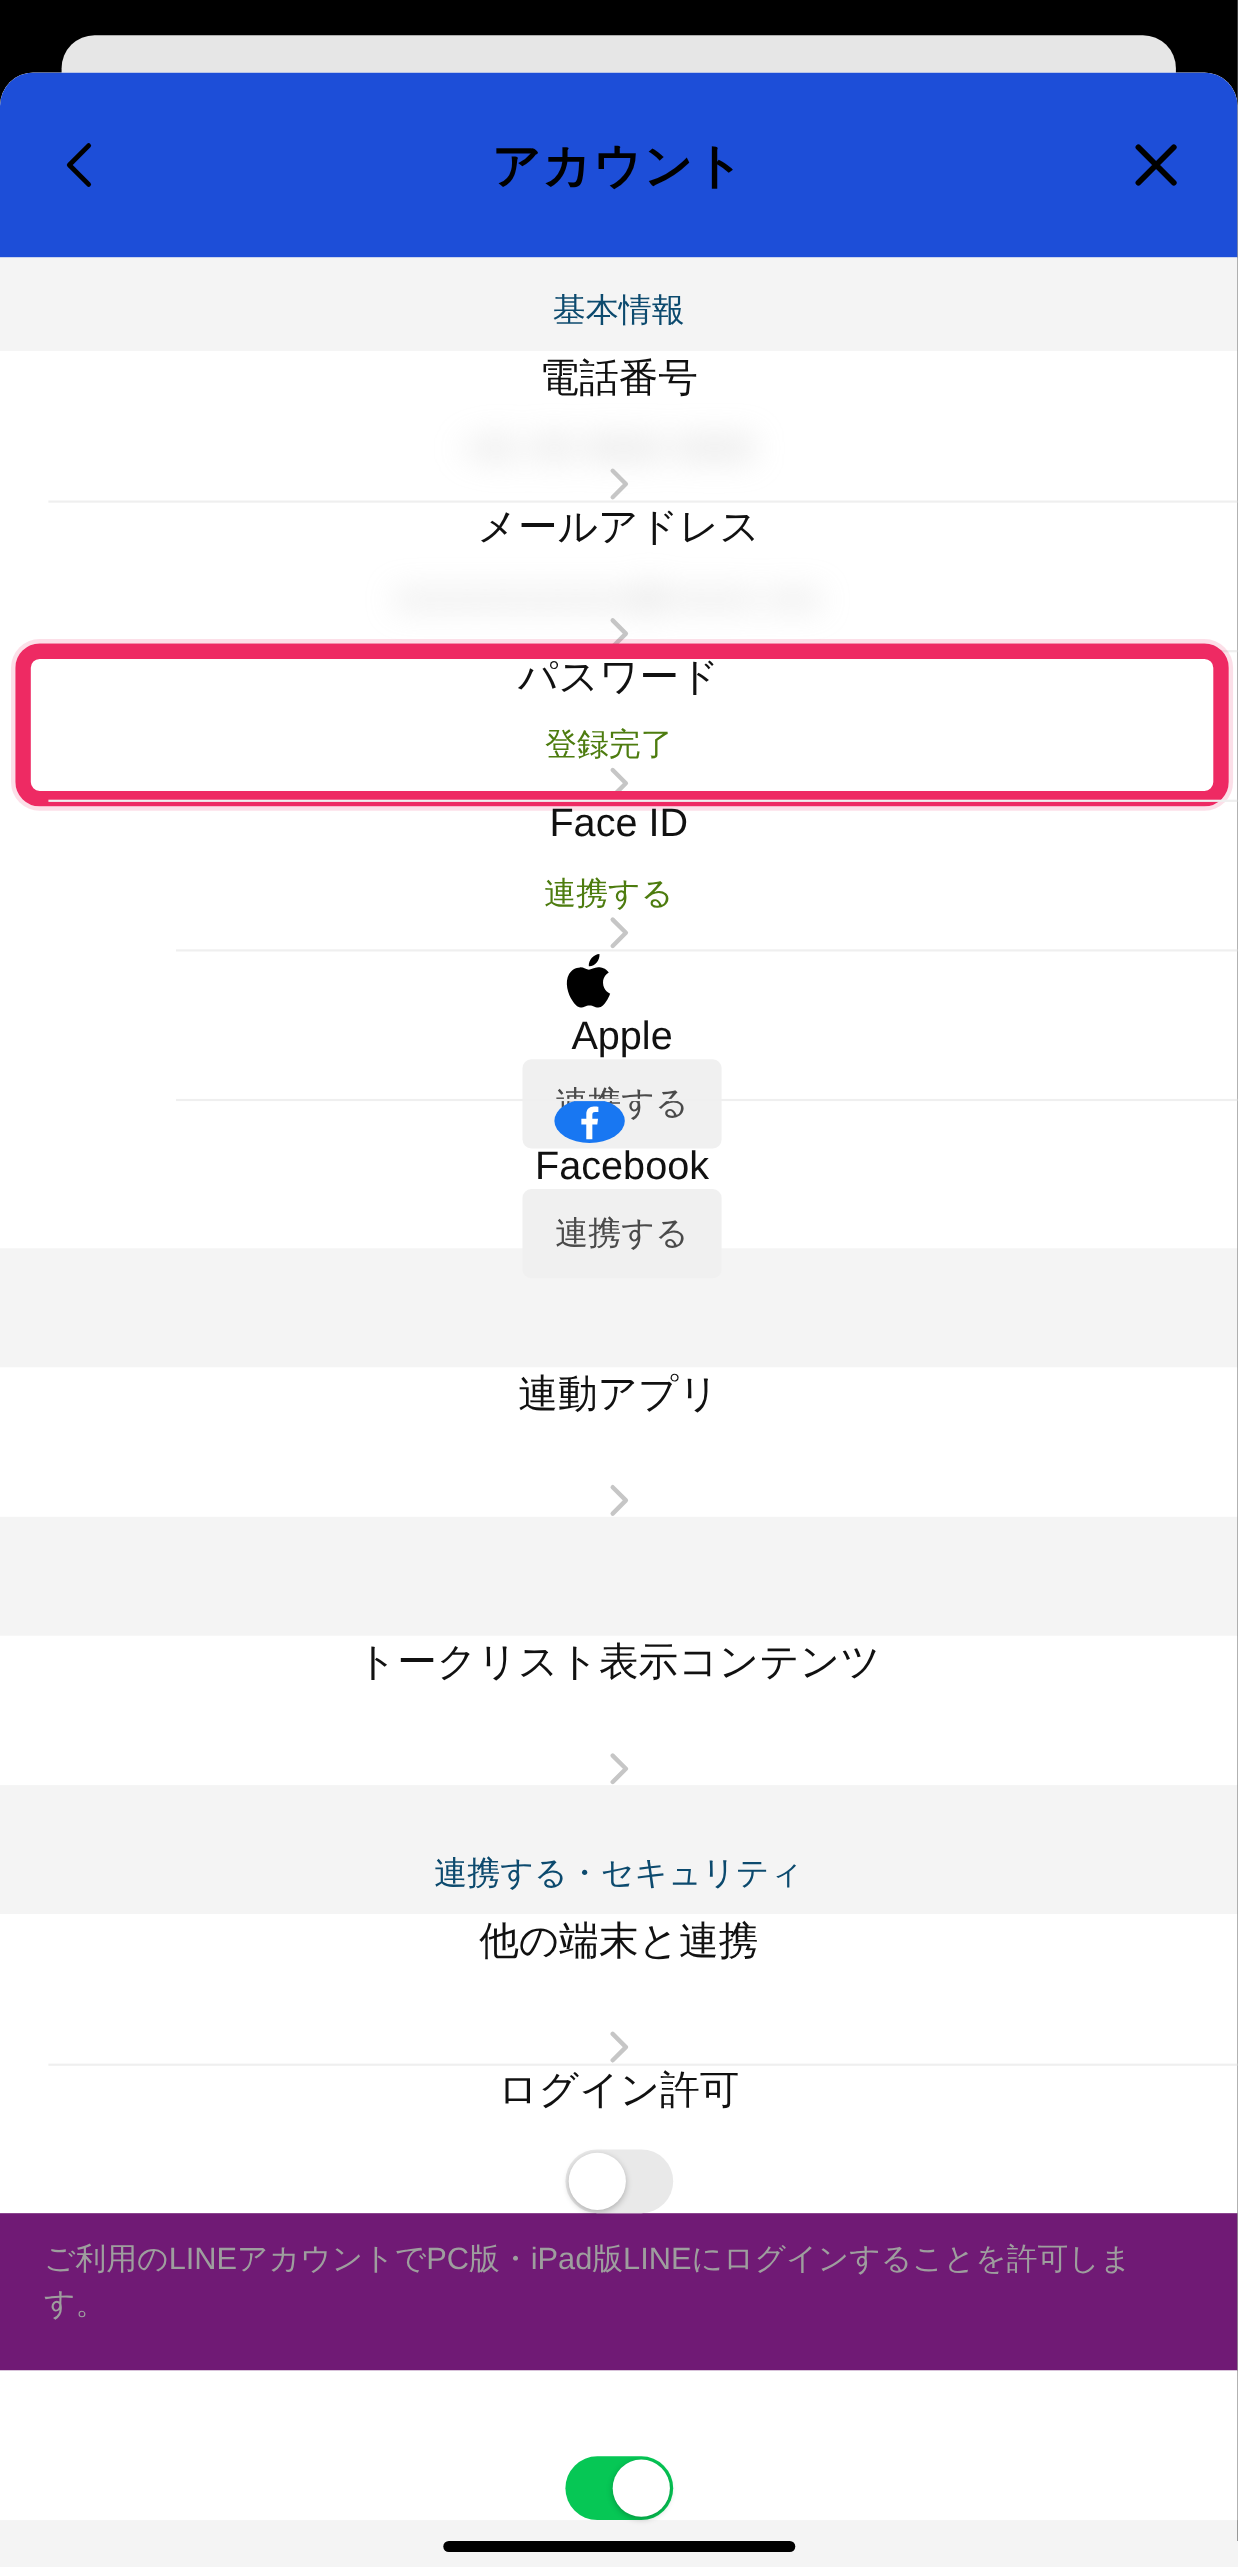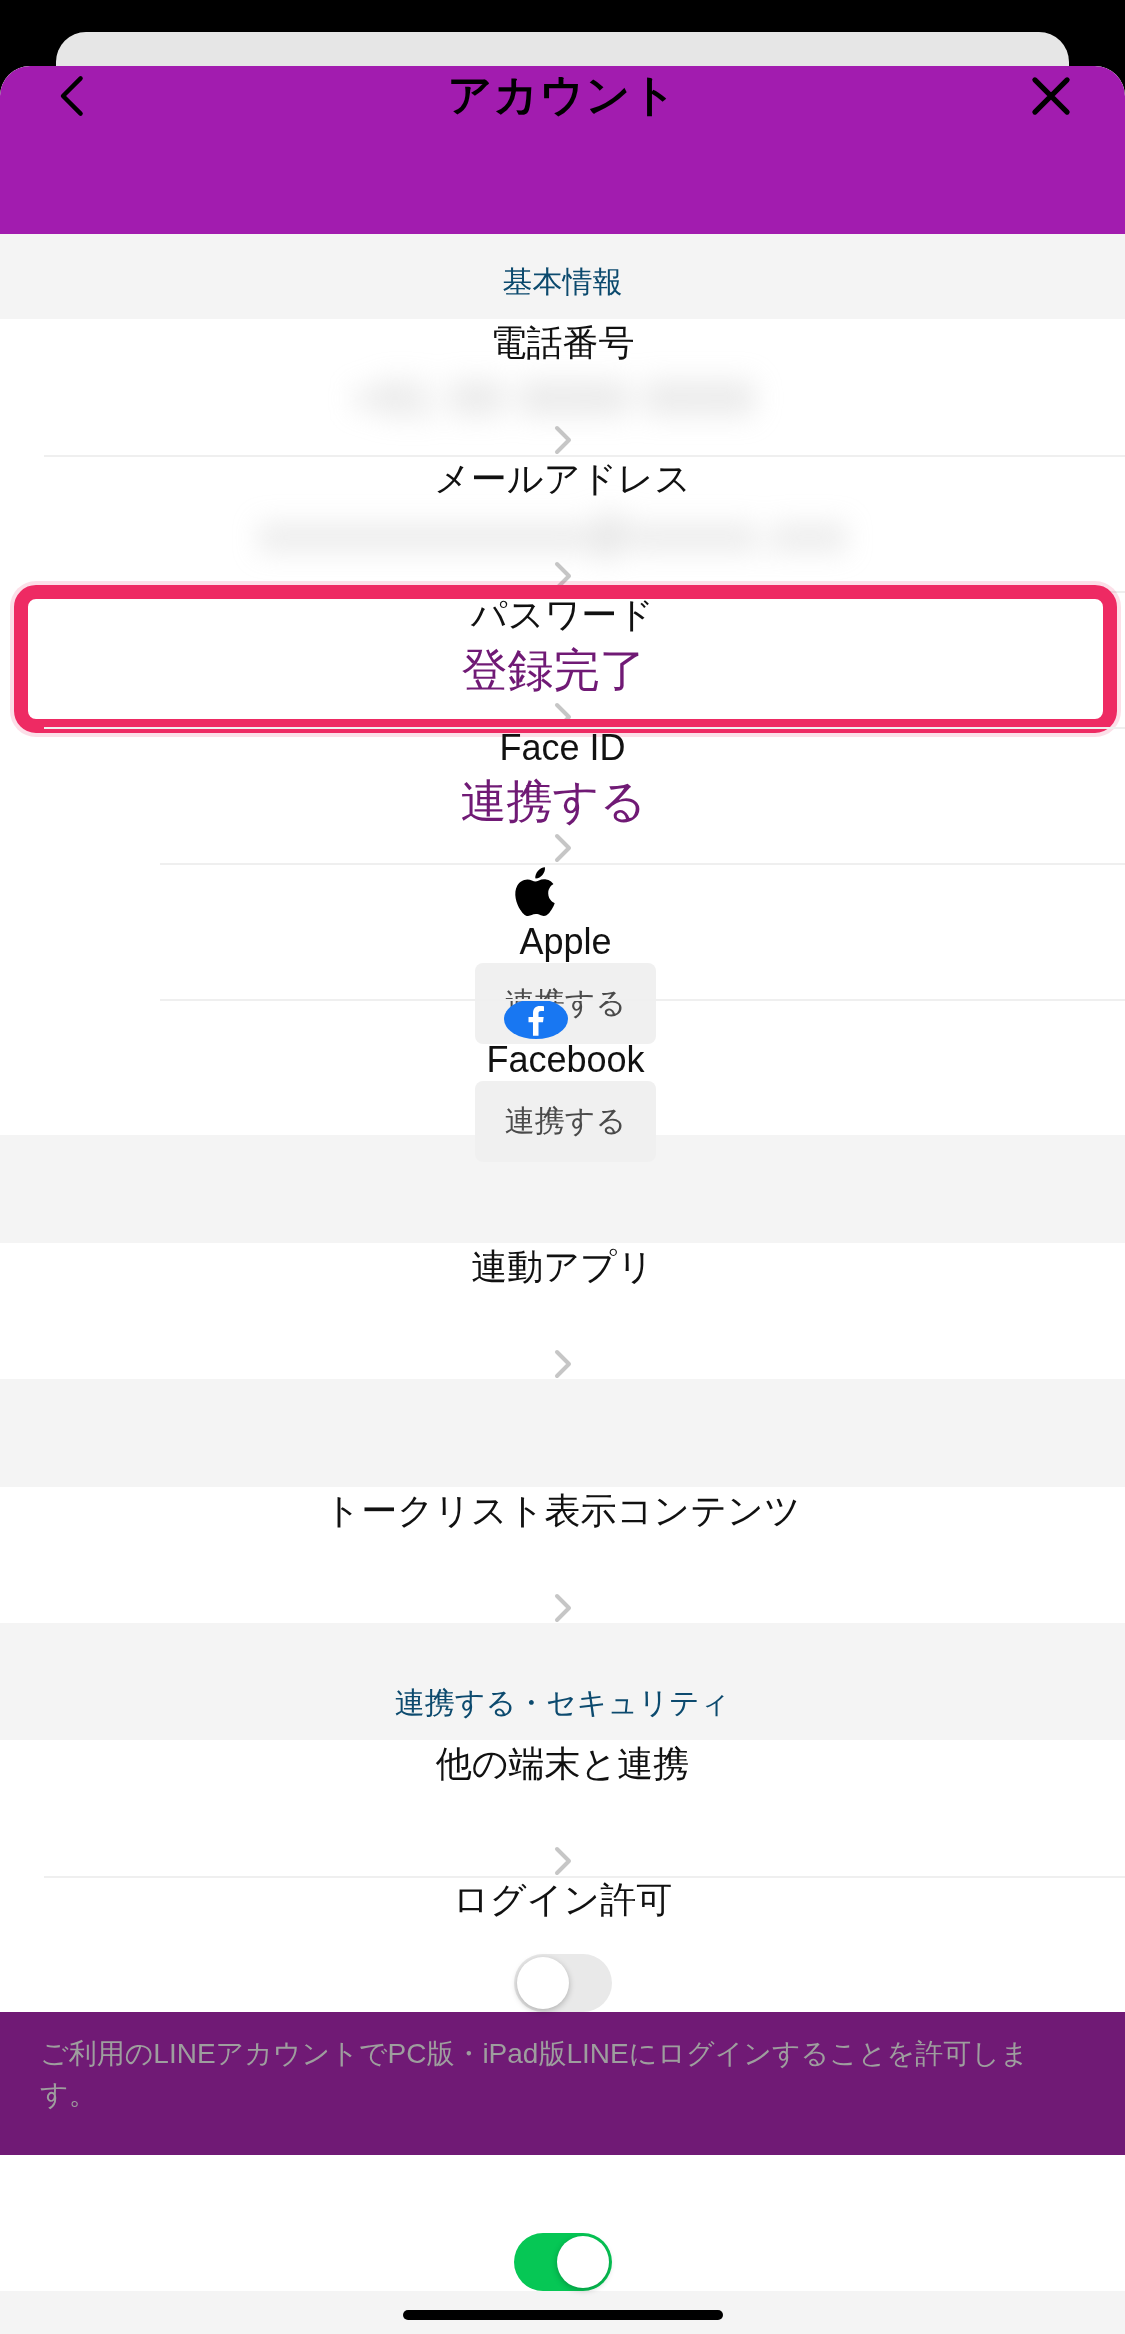--- a/index.html
+++ b/index.html
@@ -2,34 +2,34 @@
 <html><head>
 <meta charset="utf-8">
 <style>
   * { box-sizing: border-box; margin: 0; padding: 0; }
   html, body { width: 1125px; height: 2334px; font-family: -apple-system, "Hiragino Sans", sans-serif; background: #000; overflow: hidden; }
 
   .bg-sheet-behind { position: absolute; top: 32px; left: 56px; right: 56px; height: 70px; background: #e6e6e6; border-radius: 30px 30px 0 0; }
   .sheet { position: absolute; top: 66px; left: 0; right: 0; bottom: 0; background: #f4f4f4; border-radius: 30px 30px 0 0; overflow: hidden; }
 
   
-  .header { height: 168px; background: #a21caf; display: flex; align-items: flex-start; justify-content: space-between; padding: 0 44px; border-top-left-radius: 30px; border-top-right-radius: 30px; }
+  .header { height: 168px; background: #1d4ed8; display: flex; align-items: center; justify-content: space-between; padding: 0 44px; border-top-left-radius: 30px; border-top-right-radius: 30px; }
   .h-title { flex: 1; text-align: center; font-size: 44px; font-weight: 700; color: #000; letter-spacing: 1px; }
   .icon-btn { width: 60px; height: 60px; display: flex; align-items: center; justify-content: center; }
 
   
   .section-header { padding: 28px 44px 16px; font-size: 30px; color: #0c4a6e; background: #f4f4f4; text-align: center; }
 
   
   .group { background: #fff; }
   .row { display: flex; align-items: center; padding: 0 44px; height: 136px; position: relative; flex-direction: column; }
   .row + .row::before { content: ""; position: absolute; top: 0; left: 44px; right: 0; height: 2px; background: #efefef; }
   .row-label { font-size: 36px; color: #111; }
   .row-spacer { flex: 1; }
-  .row-value { font-size: 46px; color: #701a75; margin-right: 18px; }
+  .row-value { font-size: 29px; color: #4d7c0f; margin-right: 18px; }
   .row-value.redacted { filter: blur(14px); color: #bdbdbd; letter-spacing: 2px; }
   .chevron { width: 30px; height: 30px; flex-shrink: 0; }
 
   .row.highlight-frame { height: 136px; }
   .highlight-box { position: absolute; inset: auto; pointer-events: none; border: 14px solid #ee2a63; border-radius: 22px; left: 14px; right: 8px; top: -6px; bottom: -6px; box-shadow: 0 0 0 4px rgba(238,42,99,0.15); }
 
   
   .brand-row { height: 136px; padding-left: 50px; padding-right: 44px; }
   .brand-row::before { left: 160px !important; }
   .brand-icon { width: 64px; height: 64px; margin-right: 60px; display: flex; align-items: center; justify-content: center; }

